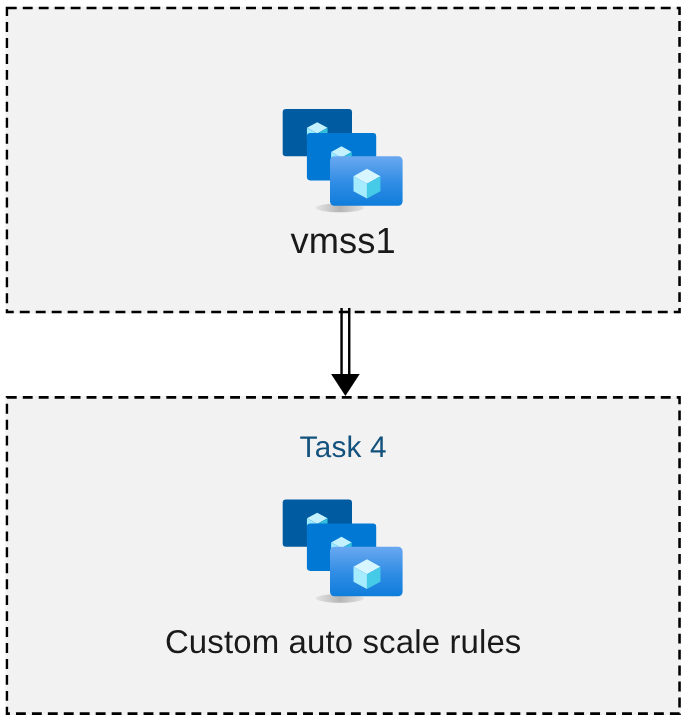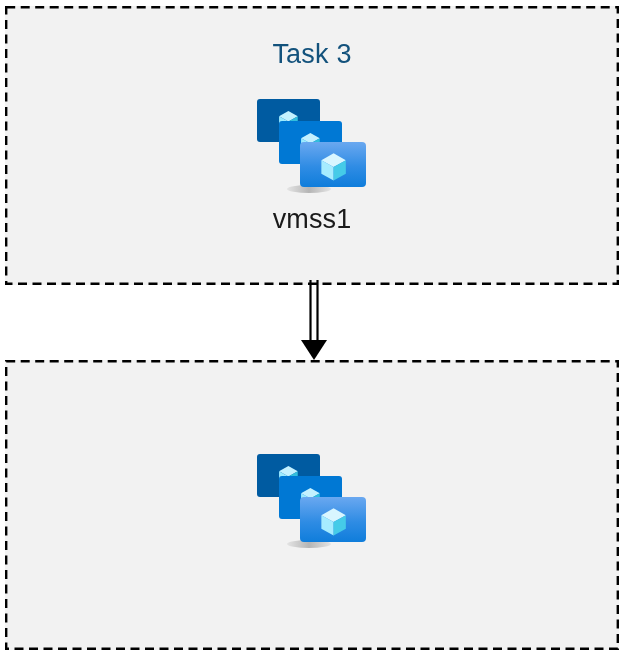--- a/index.html
+++ b/index.html
@@ -67,21 +67,21 @@
   }
   #task-box-3 .task-title { top: 35px; }
   #task-box-4 .task-title { top: 33px; }
 
   
   .caption {
     position: absolute;
     width: 100%;
     text-align: center;
     color: #1a1a1a;
-    font-size: 27px;
+    font-size: 33px;
     font-weight: 400;
     line-height: 34px;
     letter-spacing: 0.1px;
   }
   #vmss-caption { top: 196px; }
   #rules-caption { top: 208px; font-size: 30px; }
 
   
   .vmss-icon {
     position: absolute;
@@ -103,21 +103,20 @@
 </head>
 <body>
 
 <div id="diagram-canvas">
 
   <div class="task-box" id="task-box-3">
     <svg class="dash-frame" viewBox="0 0 614 279" preserveAspectRatio="none">
       <rect x="1.2" y="1.2" width="611.6" height="276.6" fill="none" stroke="#000000" stroke-width="2.4" stroke-dasharray="9 5.5"></rect>
     </svg>
 
-    <div class="task-title">Task 3</div>
 
     <svg class="vmss-icon" id="icon-task-3" viewBox="0 0 120 110">
       <defs>
         <linearGradient id="frontGrad3" x1="0" y1="0" x2="0" y2="1">
           <stop offset="0%" stop-color="#6aa8f0"></stop>
           <stop offset="55%" stop-color="#2f8ce4"></stop>
           <stop offset="100%" stop-color="#0f7ddb"></stop>
         </linearGradient>
         <linearGradient id="standGrad3" x1="0" y1="0" x2="0" y2="1">
           <stop offset="0%" stop-color="#8f8f8f"></stop>
@@ -167,20 +166,21 @@
     <line x1="21.5" y1="0" x2="21.5" y2="62" stroke="#000000" stroke-width="2.2"></line>
 
     <polygon points="5,60 31,60 18,80" fill="#000000"></polygon>
   </svg>
 
   <div class="task-box" id="task-box-4">
     <svg class="dash-frame" viewBox="0 0 614 290" preserveAspectRatio="none">
       <rect x="1.2" y="1.2" width="611.6" height="287.6" fill="none" stroke="#000000" stroke-width="2.4" stroke-dasharray="9 5.5"></rect>
     </svg>
 
+    <div class="task-title">Task 4</div>
 
     <svg class="vmss-icon" id="icon-task-4" viewBox="0 0 120 110">
       <defs>
         <linearGradient id="frontGrad4" x1="0" y1="0" x2="0" y2="1">
           <stop offset="0%" stop-color="#6aa8f0"></stop>
           <stop offset="55%" stop-color="#2f8ce4"></stop>
           <stop offset="100%" stop-color="#0f7ddb"></stop>
         </linearGradient>
         <linearGradient id="standGrad4" x1="0" y1="0" x2="0" y2="1">
           <stop offset="0%" stop-color="#8f8f8f"></stop>
@@ -211,15 +211,18 @@
       <ellipse cx="57" cy="99" rx="22" ry="4" fill="url(#baseGrad4)"></ellipse>
 
       <rect x="48" y="52" width="66" height="45" rx="4" fill="url(#frontGrad4)"></rect>
       <g transform="translate(68,62) scale(0.68)">
         <polygon points="20,2 38,12 20,22 2,12" fill="#d8f6ff"></polygon>
         <polygon points="2,12 20,22 20,42 2,32" fill="#a6ecff"></polygon>
         <polygon points="38,12 20,22 20,42 38,32" fill="#45cbe8"></polygon>
       </g>
     </svg>
 
+    <div class="caption" id="rules-caption">
+      <div>Custom auto scale rules</div>
+    </div>
   </div>
 
 </div>
 
 </body></html>

